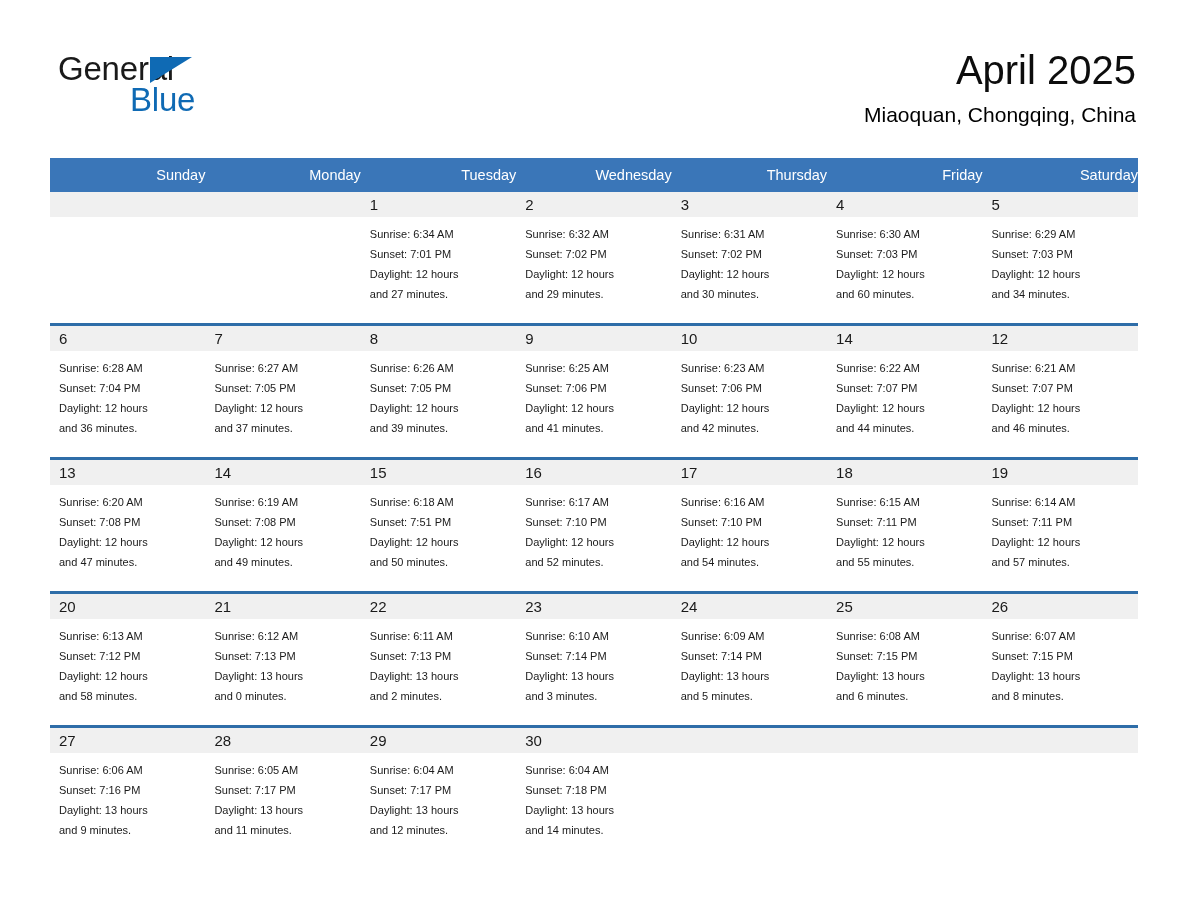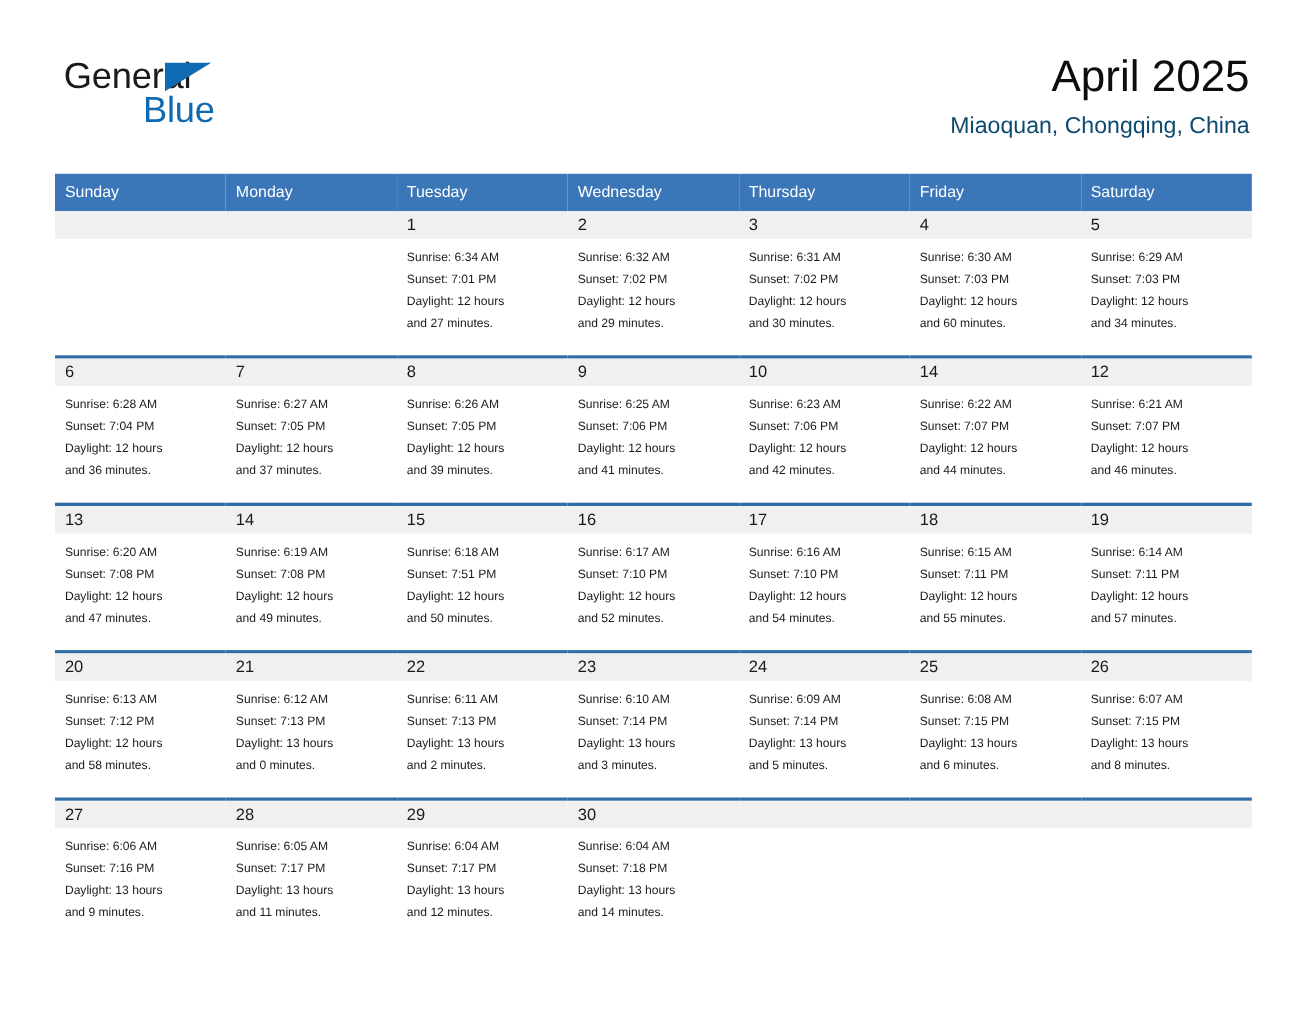--- a/index.html
+++ b/index.html
@@ -79,40 +79,40 @@
     font-size: 40px;
     line-height: 48px;
     font-weight: normal;
     color: #0d0d0d;
     white-space: nowrap;
   }
   .location-title {
     font-size: 21px;
     line-height: 26px;
     margin-top: 8px;
-    color: #0c4a6e;
+    color: #000000;
     white-space: nowrap;
   }
 
   
   .calendar {
     position: absolute;
     left: 50px;
     top: 158px;
     width: 1088px;
     border-collapse: collapse;
     table-layout: fixed;
   }
 
   .calendar th {
     background: #3a76b8;
     color: #ffffff;
     font-weight: normal;
     font-size: 14.5px;
-    text-align: left;
+    text-align: right;
     padding: 8px 0 9px 9px;
     border: none;
     height: 17px;
   }
 
   .daycell {
     vertical-align: top;
     padding: 0;
     border: none;
     width: 155.4px;

